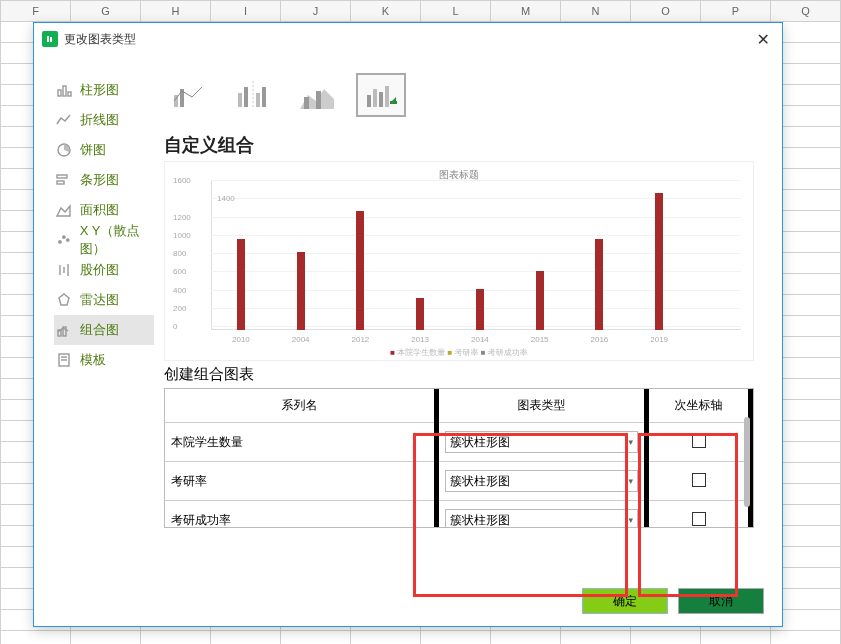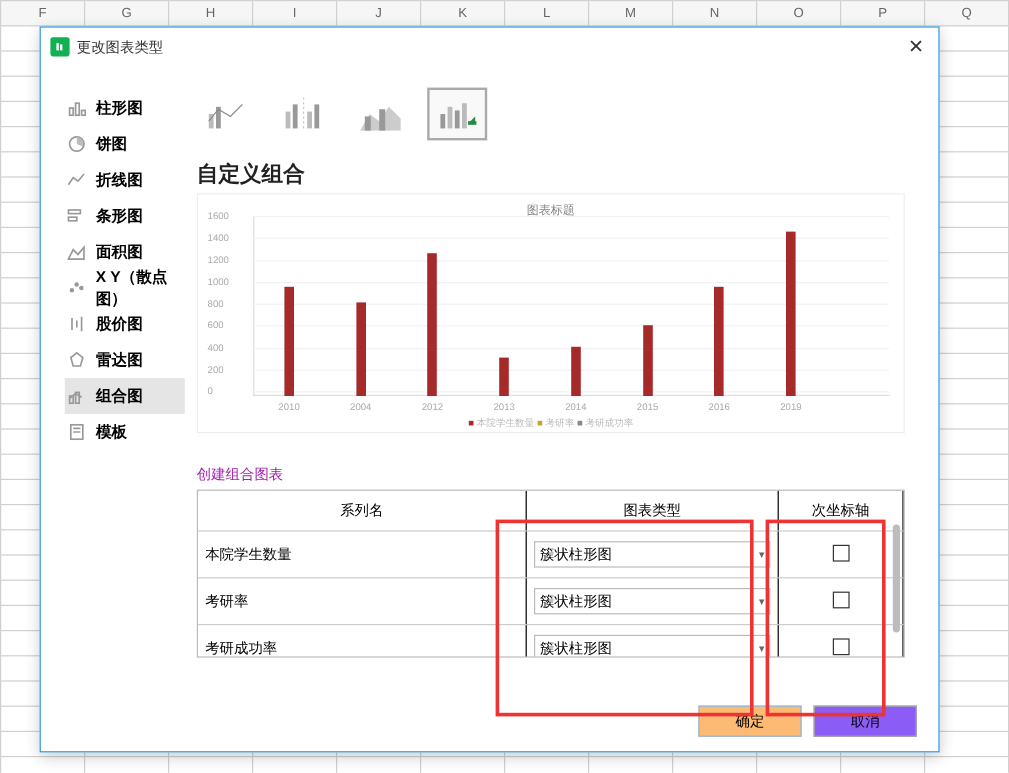--- a/index.html
+++ b/index.html
@@ -22,21 +22,21 @@
     .titlebar {
       height: 28px; display: flex; align-items: center; padding: 16px 8px;
       font-size: 12px; color: #333;
     }
     .app-ico { width: 16px; height: 16px; background:#12b053; border-radius:2px; margin-right:6px; display:inline-flex; align-items:center; justify-content:center; }
     .app-ico svg { width:10px; height:10px; }
     .close-x { margin-left: auto; font-size: 16px; color:#333; cursor:pointer; padding:0 4px; }
 
     .body { flex:1; display:flex; }
     .sidebar { width:130px; padding:20px 0 0 20px; }
-    .side-item { display:flex; align-items:center; height:30px; font-size:13px; color:#000000; cursor:pointer; padding-left:2px;font-weight:bold; }
+    .side-item { display:flex; align-items:center; height:30px; font-size:13px; color:#4d7c0f; cursor:pointer; padding-left:2px; }
     .side-item svg { width:16px; height:16px; margin-right:8px; fill:none; stroke:#999; stroke-width:1.4; }
     .side-item.sel { background:#e5e5e5; margin-right:10px; }
 
     .main { flex:1; padding:18px 28px 0 0; display:flex; flex-direction:column; }
     .thumbs { display:flex; gap:14px; margin-bottom:16px; }
     .thumb { width:50px; height:44px; display:flex; align-items:center; justify-content:center; cursor:pointer; border:2px solid transparent; }
     .thumb.sel { border:2px solid #aaa; background:#f9f9f9; }
 
     .section-title { font-weight:bold; font-size:18px; color:#222; margin-bottom:4px; }
 
@@ -44,38 +44,38 @@
     .pv-title { text-align:center; font-size:10px; color:#888; margin-bottom:2px; }
     .axes { position:absolute; left:46px; right:12px; top:18px; bottom:30px; border-left:1px solid #ddd; border-bottom:1px solid #ddd; }
     .ytick { position:absolute; left:8px; font-size:8px; color:#aaa; transform:translateY(-50%); }
     .grid { position:absolute; left:46px; right:12px; height:1px; background:#f2f2f2; }
     .bar { position:absolute; bottom:30px; width:8px; background:#a62a2a; }
     .xtick { position:absolute; bottom:16px; font-size:8px; color:#aaa; transform:translateX(-50%); }
     .legend { position:absolute; left:0; right:0; bottom:2px; text-align:center; font-size:8px; color:#bbb; }
     .legend span::before { content:"■ "; }
     .legend .s1::before{color:#a62a2a;} .legend .s2::before{color:#c2a52c;} .legend .s3::before{color:#888;}
 
-    .subhead { font-size:12px; margin:26px 0 4px; color:#a21caf; }
+    .subhead { font-size:15px; margin:4px 0 4px; color:#000000; }
     .grid-wrap { position:relative; border:1px solid #bbb; height:140px; overflow:hidden; }
     .gtable { width:100%; border-collapse:collapse; font-size:12px; }
-    .gtable th, .gtable td { border-right:1px solid #000000; border-bottom:1px solid #ccc; padding:8px 6px; text-align:left; }
+    .gtable th, .gtable td { border-right:5px solid #000000; border-bottom:1px solid #ccc; padding:8px 6px; text-align:left; }
     .gtable th { text-align:center; font-weight:normal; }
     .gtable td.center, .gtable th { text-align:center; }
     .combo { display:flex; border:1px solid #bbb; height:22px; align-items:center; padding:0 4px; font-size:12px; }
     .combo .arrow { margin-left:auto; font-size:9px; color:#666; }
     .chk { display:inline-block; width:14px; height:14px; border:1px solid #333; }
     .scroll-ind { position:absolute; right:3px; top:28px; width:6px; height:90px; background:#bcbcbc; border-radius:3px; }
 
     .anno-red { position:absolute; border:3px solid #e33; pointer-events:none; }
     .anno1 { left:413px; top:433px; width:215px; height:164px; }
     .anno2 { left:638px; top:433px; width:100px; height:164px; }
 
     .footer { display:flex; justify-content:flex-end; gap:10px; padding:10px 18px 12px; }
-    .btn { width:86px; height:26px; border:1px solid #aaa; background:#8b5cf6; font-size:12px; cursor:pointer; }
-    .btn.primary { background:#fdba74; border-color:#8fb7d6; }
+    .btn { width:86px; height:26px; border:1px solid #aaa; background:#15803d; font-size:12px; cursor:pointer; }
+    .btn.primary { background:#84cc16; border-color:#8fb7d6; }
   </style>
 </head>
 <body>
 
 <div class="sheet-bg">
   <table>
     <tbody>
         <tr id="colhdr">
           <td class="hdr">F</td>
           <td class="hdr">G</td>
@@ -533,30 +533,30 @@
         <div class="side-item">
           <svg viewBox="0 0 16 16">
             <rect x="2" y="8" width="3" height="6"></rect>
             <rect x="7" y="4" width="3" height="10"></rect>
             <rect x="12" y="10" width="3" height="4"></rect>
           </svg>
           <span>柱形图</span>
         </div>
         <div class="side-item">
           <svg viewBox="0 0 16 16">
+            <polyline points="1,12 5,6 9,9 14,3"></polyline>
+          </svg>
+          <span>折线图</span>
+        </div>
+        <div class="side-item">
+          <svg viewBox="0 0 16 16">
             <circle cx="8" cy="8" r="6"></circle>
             <path d="M8 8 L8 2 A6 6 0 0 1 13 10 Z" fill="#bbb" stroke="none"></path>
           </svg>
           <span>饼图</span>
-        </div>
-        <div class="side-item">
-          <svg viewBox="0 0 16 16">
-            <polyline points="1,12 5,6 9,9 14,3"></polyline>
-          </svg>
-          <span>折线图</span>
         </div>
         <div class="side-item">
           <svg viewBox="0 0 16 16">
             <rect x="1" y="3" width="10" height="3"></rect>
             <rect x="1" y="9" width="7" height="3"></rect>
           </svg>
           <span>条形图</span>
         </div>
         <div class="side-item">
           <svg viewBox="0 0 16 16">
@@ -655,21 +655,21 @@
             <div class="ytick" style="top: 127.5px;">400</div>
             <div class="grid" style="top: 109.25px;"></div>
             <div class="ytick" style="top: 109.25px;">600</div>
             <div class="grid" style="top: 91px;"></div>
             <div class="ytick" style="top: 91px;">800</div>
             <div class="grid" style="top: 72.75px;"></div>
             <div class="ytick" style="top: 72.75px;">1000</div>
             <div class="grid" style="top: 54.5px;"></div>
             <div class="ytick" style="top: 54.5px;">1200</div>
             <div class="grid" style="top: 36.25px;"></div>
-            <div class="ytick" style="top: 36.25px;">1400</div>
+            <div class="ytick" style="top: 36.25px; margin-left: 44px;">1400</div>
             <div class="grid" style="top: 18px;"></div>
             <div class="ytick" style="top: 18px;">1600</div>
             <div class="bar" style="left: 71.875px; height: 91.25px;"></div>
             <div class="xtick" style="left: 75.875px;">2010</div>
             <div class="bar" style="left: 131.625px; height: 77.5625px;"></div>
             <div class="xtick" style="left: 135.625px;">2004</div>
             <div class="bar" style="left: 191.375px; height: 118.625px;"></div>
             <div class="xtick" style="left: 195.375px;">2012</div>
             <div class="bar" style="left: 251.125px; height: 31.9375px;"></div>
             <div class="xtick" style="left: 255.125px;">2013</div>

